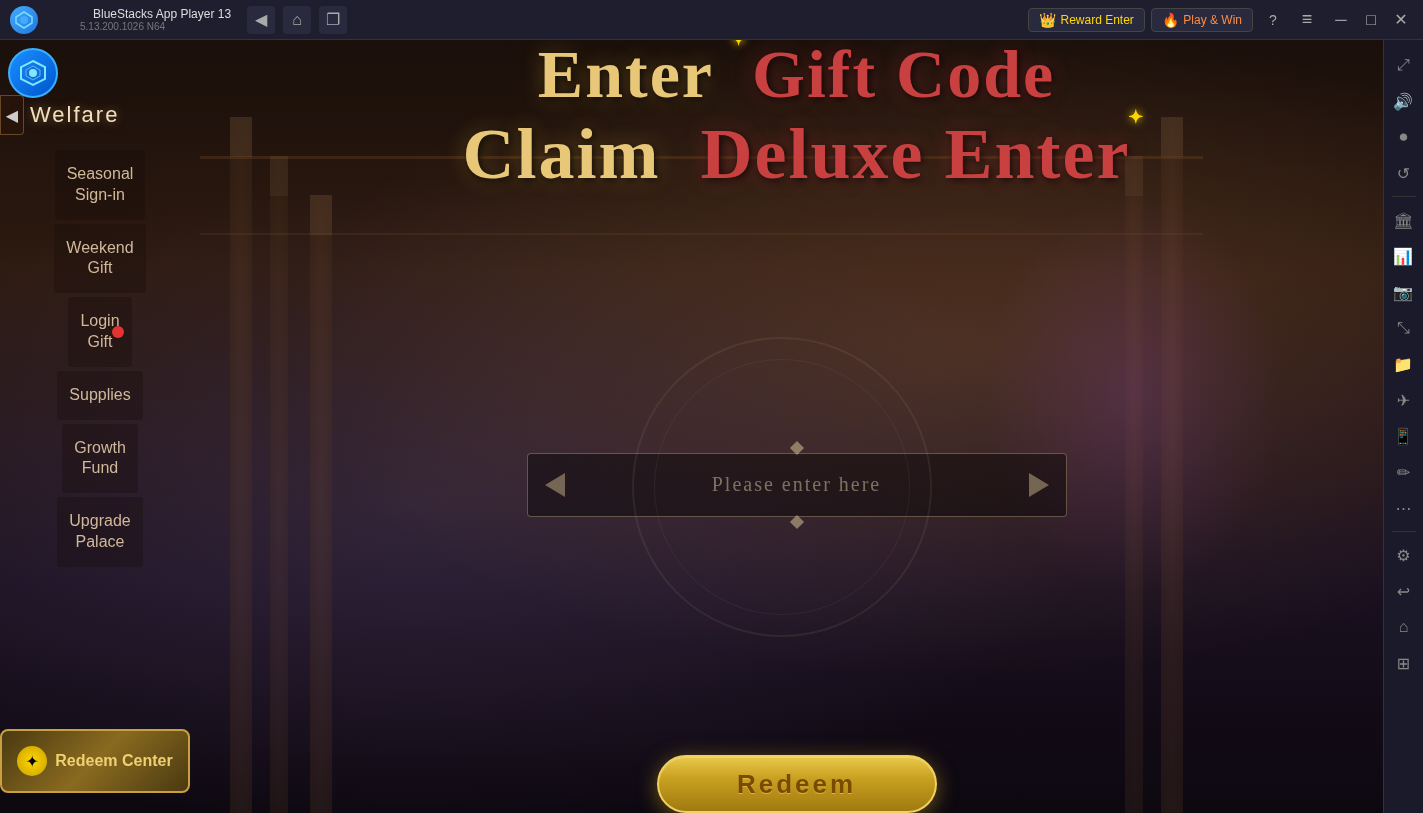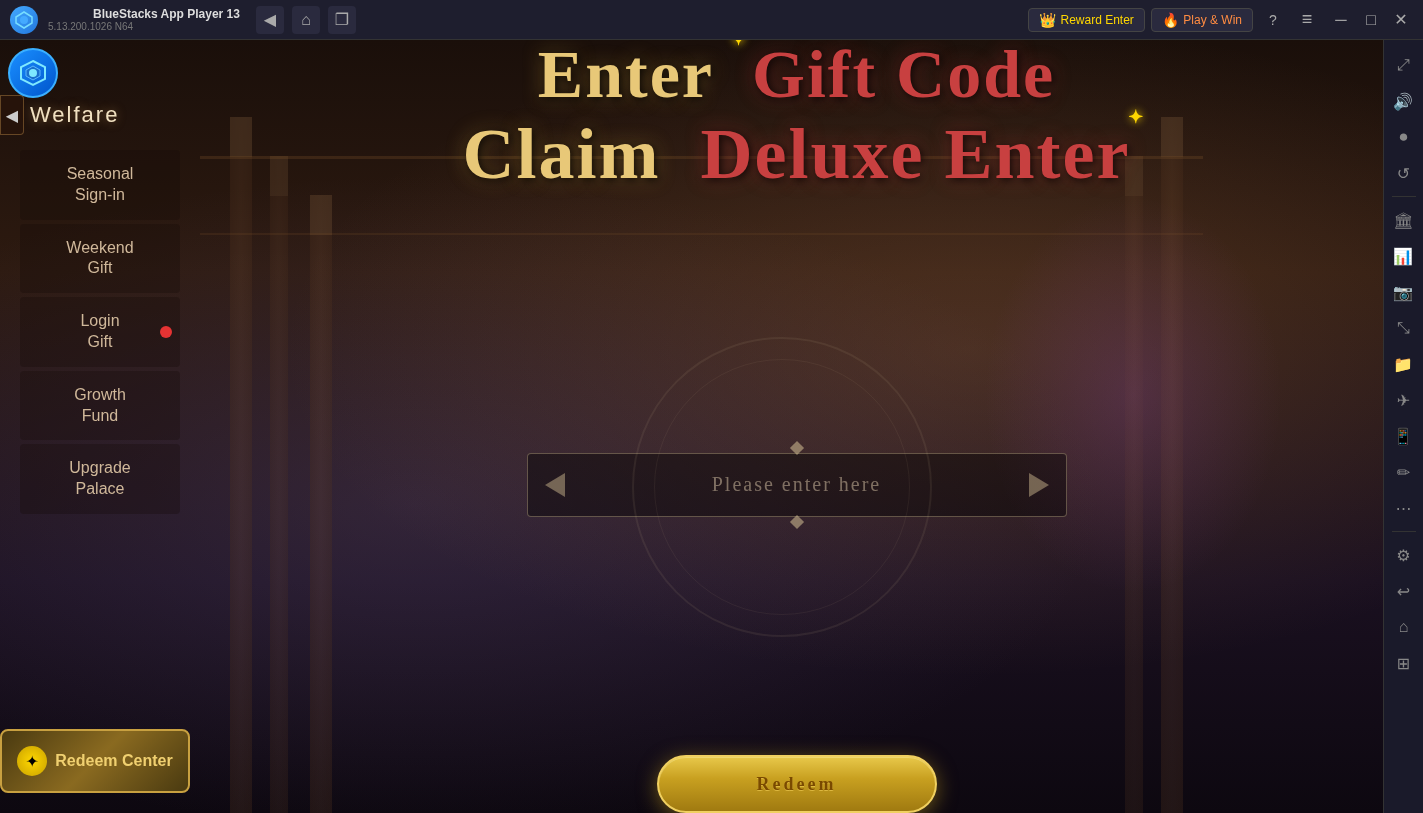--- a/index.html
+++ b/index.html
@@ -223,20 +223,21 @@
     }
 
     .sidebar-items {
       position: absolute;
       top: 110px;
       left: 20px;
       width: 160px;
       display: flex;
       flex-direction: column;
       gap: 4px;
+      align-items: center;
     }
     .sidebar-item {
       padding: 14px 12px;
       text-align: center;
       color: #d0b89a;
       font-size: 16px;
       font-weight: 500;
       cursor: pointer;
       line-height: 1.3;
       background: rgba(20,10,5,0.3);
@@ -444,22 +445,22 @@
       border-radius: 30px;
       cursor: pointer;
       display: flex;
       align-items: center;
       justify-content: center;
       box-shadow: 0 4px 20px rgba(200,160,30,0.5), inset 0 1px 0 rgba(255,255,200,0.3);
       transition: all 0.2s;
     }
     .redeem-btn-text {
       color: #7a4a00;
-      font-size: 18px;
-      font-family: Liberation Serif, serif;
+      font-size: 26px;
+      font-family: Liberation Sans, sans-serif;
       font-weight: 700;
       letter-spacing: 3px;
       text-shadow: 0 1px 0 rgba(255,220,100,0.5);
     }
 
     
     #right-sidebar {
       position: absolute;
       top: 40px;
       right: 0;
@@ -520,22 +521,22 @@
 <div id="titlebar">
   <div class="titlebar-logo">
     <div class="titlebar-logo-circle">
       <svg width="20" height="20" viewBox="0 0 20 20">
         <polygon points="10,2 18,7 18,13 10,18 2,13 2,7" fill="none" stroke="#7df" stroke-width="1.5"></polygon>
         <circle cx="10" cy="10" r="4" fill="#4af"></circle>
       </svg>
     </div>
   </div>
   <div style="display:flex;flex-direction:column;justify-content:center;">
-    <span style="color:#ddd;font-size:12px;font-weight:700;padding-left:45px;">BlueStacks App Player 13</span>
-    <span style="color:#777;font-size:10px;">5.13.200.1026  N64</span>
+    <span style="color:#ddd;font-size:12px;font-weight:400;padding-left:45px;">BlueStacks App Player 13</span>
+    <span style="color:#777;font-size:10px;margin-left:32px;">5.13.200.1026  N64</span>
   </div>
   <div class="titlebar-nav">
     <button class="titlebar-nav-btn">◀</button>
     <button class="titlebar-nav-btn">⌂</button>
     <button class="titlebar-nav-btn">❐</button>
   </div>
   <div class="titlebar-right">
     <div class="reward-center-btn">
       <span style="font-size:14px;">👑</span>
       <span>Reward Enter</span>
@@ -616,20 +617,23 @@
         <span>Seasonal<br>Sign-in</span>
       </div>
       <div class="sidebar-item">
         <span>Weekend<br>Gift</span>
       </div>
       <div class="sidebar-item has-badge">
         <span>Login<br>Gift</span>
         <div class="red-badge"></div>
       </div>
       <div class="sidebar-item">
+        <span>Supplies</span>
+      </div>
+      <div class="sidebar-item">
         <span>Growth<br>Fund</span>
       </div>
       <div class="sidebar-item">
         <span>Upgrade<br>Palace</span>
       </div>
     </div>
 
     <div class="redeem-center-btn">
       <div class="redeem-center-icon">
         <span>✦</span>

